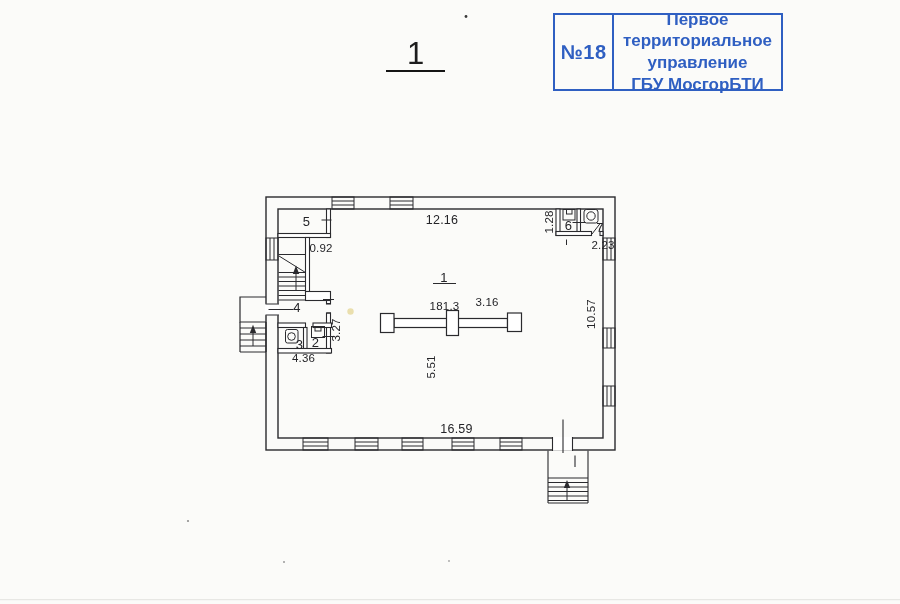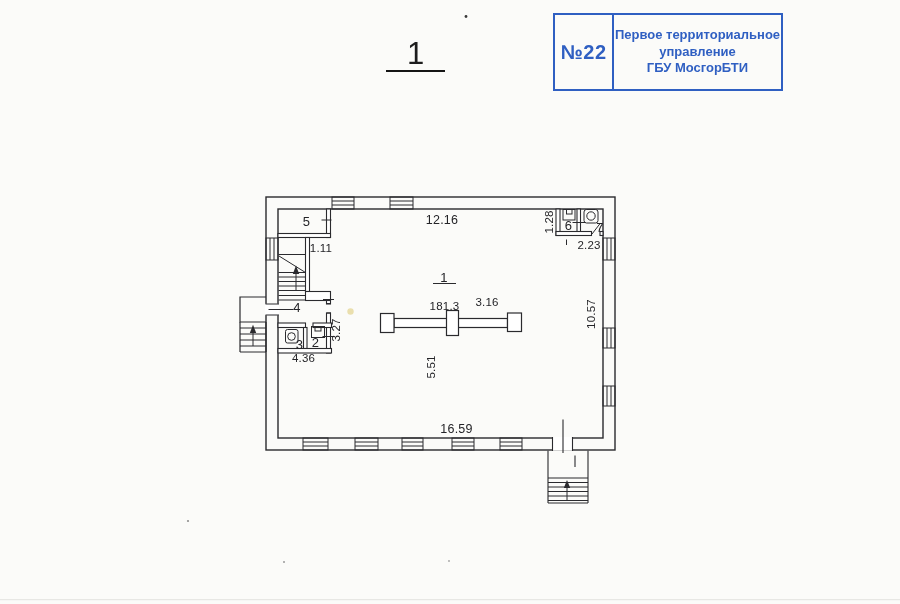--- a/index.html
+++ b/index.html
@@ -28,21 +28,21 @@
     box-sizing:border-box;border:2.5px solid #2f5fc2;
     display:flex;color:#2f5fc2;font-weight:bold;background:transparent;
   }
   .stamp-num{
     width:59px;box-sizing:border-box;border-right:2.5px solid #2f5fc2;
     display:flex;align-items:center;justify-content:center;
     font-size:20px;letter-spacing:.5px;
   }
   .stamp-org{
     flex:1;display:flex;align-items:center;justify-content:center;
-    text-align:center;font-size:13px;line-height:1.28;white-space:pre-line;
+    text-align:center;font-size:17px;line-height:1.28;white-space:pre-line;
   }
 
   
   .lbl{
     position:absolute;transform:translate(-50%,-50%);
     font-size:11.5px;color:#242428;white-space:nowrap;letter-spacing:.2px;
   }
   .lbl.rot{transform:translate(-50%,-50%) rotate(-90deg);}
   .lbl.rm{font-size:13px;}
   .lbl.big{font-size:12.5px;}
@@ -52,21 +52,21 @@
 </head>
 <body>
 
 <div class="page">
 
   <div class="floor-title">
     <span class="floor-num">1</span>
   </div>
 
   <div class="stamp">
-    <div class="stamp-num">№22</div>
+    <div class="stamp-num">№18</div>
     <div class="stamp-org">Первое территориальное
 управление
 ГБУ МосгорБТИ</div>
   </div>
 
   <svg width="900" height="604" viewBox="0 0 900 604">
 
     <g fill="none" stroke="#2a2a2e" stroke-width="1.4">
       <rect x="266" y="197" width="349" height="253"></rect>
       <rect x="278" y="209" width="325" height="229"></rect>
@@ -193,26 +193,26 @@
       <circle cx="350.5" cy="311.5" r="3.2" fill="#eadfae"></circle>
       <circle cx="188" cy="521" r="1.1" fill="#8f8f8f"></circle>
       <circle cx="284" cy="562" r="1" fill="#9a9a9a"></circle>
       <circle cx="449" cy="561" r="0.9" fill="#a3a3a3"></circle>
       <rect x="0" y="599" width="900" height="1.2" fill="#e7e7e4"></rect>
     </g>
   </svg>
 
   <div>
     <span class="lbl big" style="left:442px;top:220px;text-align:right;">12.16</span>
-    <span class="lbl" style="left:321px;top:247.5px;">1.11</span>
+    <span class="lbl" style="left:321px;top:247.5px;">0.92</span>
     <span class="lbl rm" style="left:306.5px;top:221px;">5</span>
     <span class="lbl rot" style="left:549px;top:222px;">1.28</span>
     <span class="lbl rm" style="left:568.5px;top:224.5px;">6</span>
     <span class="lbl rm" style="left:600px;top:227px;">7</span>
-    <span class="lbl" style="left:589px;top:245px;">2.23</span>
+    <span class="lbl" style="left:603px;top:245px;">2.23</span>
     <span class="lbl rm" style="left:444px;top:277px;">1</span>
     <span class="lbl" style="left:444.5px;top:306px;">181.3</span>
     <span class="lbl" style="left:487px;top:301.5px;">3.16</span>
     <span class="lbl rot" style="left:590.5px;top:314px;">10.57</span>
     <span class="lbl rm" style="left:297px;top:307px;">4</span>
     <span class="lbl rot" style="left:336px;top:330px;">3.27</span>
     <span class="lbl rm" style="left:299.5px;top:344px;">3</span>
     <span class="lbl rm" style="left:315.5px;top:341.5px;">2</span>
     <span class="lbl" style="left:303.5px;top:358px;">4.36</span>
     <span class="lbl rot" style="left:431px;top:367px;">5.51</span>

